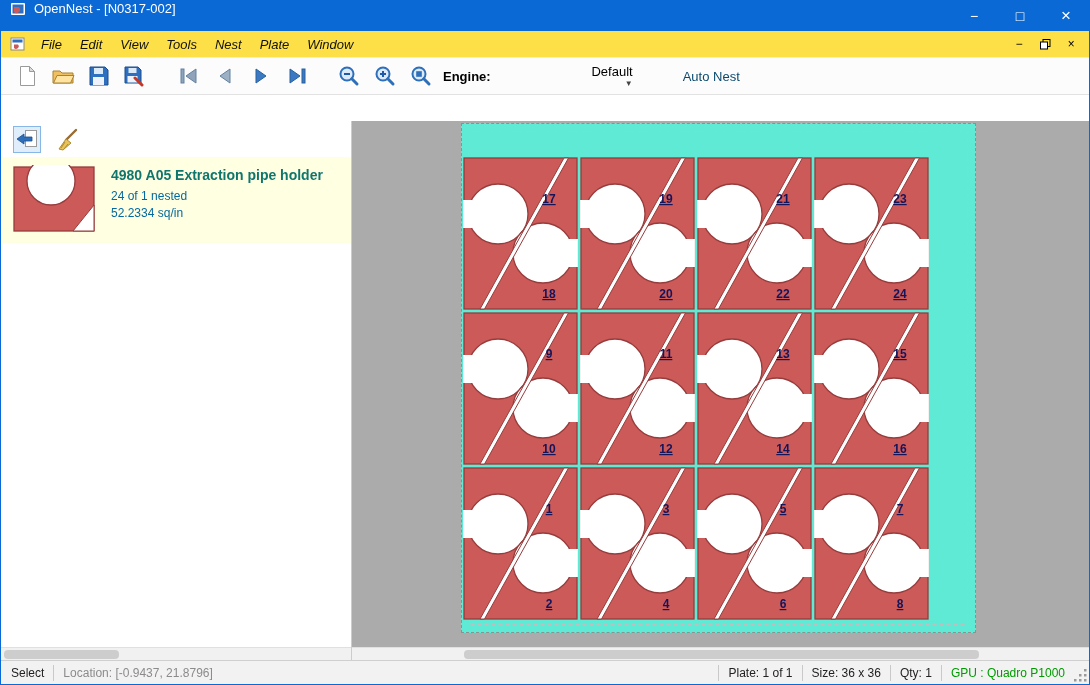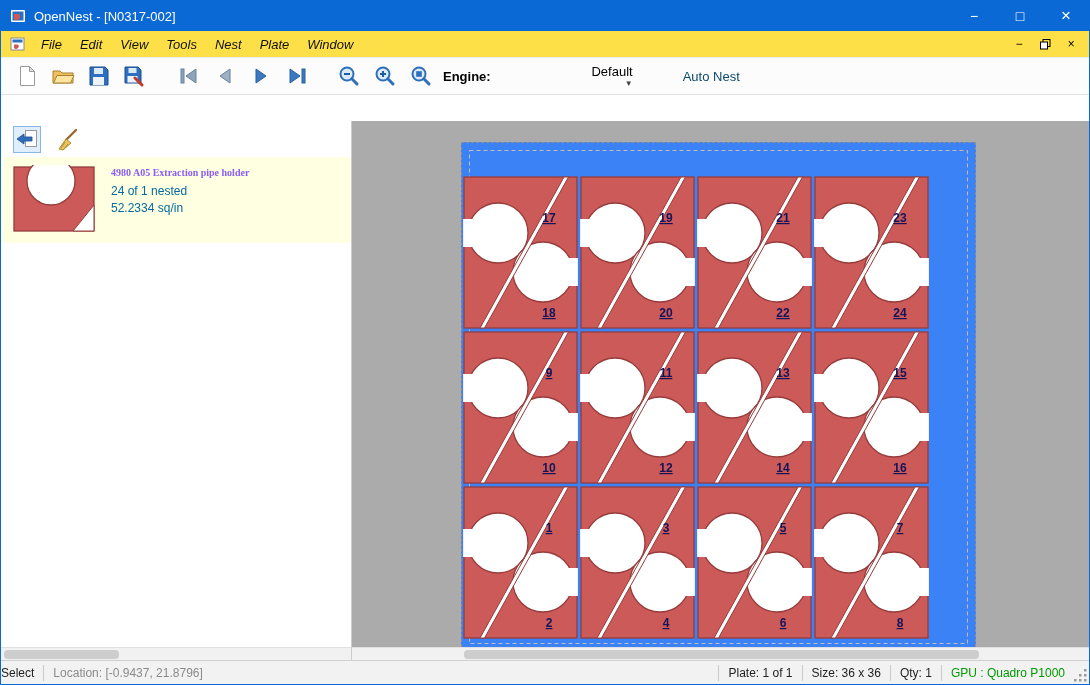--- a/index.html
+++ b/index.html
@@ -8,21 +8,21 @@
     --titlebar-bg:#0a69d4;
     --gpu-green:#009b00;
     --label-color:#14145a;
   }
   *{margin:0;padding:0;box-sizing:border-box;}
   body{background:#444;font-family:"Liberation Sans",sans-serif;}
   #window{position:relative;width:1090px;height:685px;background:#fff;
           border:1px solid var(--titlebar-bg);overflow:hidden;}
 
   
-  .titlebar{height:30px;background:var(--titlebar-bg);color:#fff;display:flex;align-items:center;}
+  .titlebar{height:30px;background:var(--titlebar-bg);color:#fff;display:flex;}
   .titlebar .appicon{margin:0 8px 0 9px;display:flex;}
   .titlebar .title{font-size:13px;}
   .caption-btns{margin-left:auto;display:flex;height:100%;}
   .cap-btn{width:46px;height:100%;display:flex;align-items:center;justify-content:center;
            color:#fff;font-size:14px;cursor:default;}
   .cap-btn.close{font-size:17px;}
 
   
   .menubar{height:26px;background:#fde047;display:flex;align-items:center;font-size:13px;color:#111;font-style:italic;}
   .menubar .mdiicon{margin:0 6px 0 9px;display:flex;}
@@ -56,45 +56,45 @@
   
   .main{position:absolute;top:120px;left:0;right:0;bottom:24px;display:flex;}
   .left-panel{width:351px;background:#fff;border-right:1px solid #cccccc;position:relative;}
   .panel-toolbar{height:36px;display:flex;align-items:center;padding-left:12px;gap:12px;background:#fff;}
   .pbtn{width:28px;height:27px;display:flex;align-items:center;justify-content:center;}
   .pbtn.boxed{border:1px solid #86b7e6;background:#e0eefb;}
 
   .drawing-item{background:#ffffe1;display:flex;gap:14px;padding:8px 10px;height:86px;}
   .thumb-wrap{width:86px;display:flex;align-items:center;justify-content:center;}
   .di-text{padding-top:2px;}
-  .di-title{font-size:10px;font-weight:bold;color:#8b5cf6;margin-bottom:5px;font-family:Liberation Serif, serif;}
+  .di-title{font-size:14px;font-weight:bold;color:#0f766e;margin-bottom:5px;}
   .di-line{font-size:12px;color:#0369a1;line-height:1.45;}
 
   .canvas{flex:1;background:#ababab;position:relative;overflow:hidden;}
-  .plate{position:absolute;left:109px;top:2px;width:515px;height:510px;background:#3b82f6;
-         border:1px dashed #8f8f8f;margin-top:19px;}
+  .plate{position:absolute;left:109px;top:2px;width:515px;height:510px;background:#5eead4;
+         border:1px dashed #8f8f8f;}
   .plate svg{position:absolute;left:0;top:0;}
 
   
   .pf{fill:var(--part-fill);stroke:var(--part-stroke);stroke-width:1.3;}
   .hole{fill:#fff;stroke:var(--part-stroke);stroke-width:1.3;}
   .wh{fill:#fff;stroke:none;}
   .band{fill:#fff;stroke:var(--part-stroke);stroke-width:1;}
   .num{font-family:"Liberation Sans",sans-serif;font-size:12px;font-weight:bold;
        fill:var(--label-color);text-anchor:middle;text-decoration:underline;}
 
   
   .hscroll{position:absolute;left:0;right:0;bottom:0;height:13px;background:#f1f1f1;border-top:1px solid #e0e0e0;}
   .hthumb{position:absolute;top:2px;height:9px;background:#cdcdcd;border-radius:4px;}
 
   
   .statusbar{position:absolute;left:0;right:0;bottom:0;height:24px;background:#f2f2f2;
              border-top:1px solid #cfcfcf;display:flex;align-items:center;font-size:12px;color:#222;}
   .sb-sep{width:1px;height:16px;background:#c9c9c9;margin:0 9px;}
-  .sb-mode{padding-left:0;}
+  .sb-mode{padding-left:10px;}
   .sb-loc{color:#8b8b8b;}
   .sb-gpu{color:var(--gpu-green);}
   .sb-spacer{flex:1;}
   .grip{width:18px;height:18px;margin-left:6px;align-self:flex-end;}
 </style>
 </head>
 <body>
 
 <div id="window">
 

